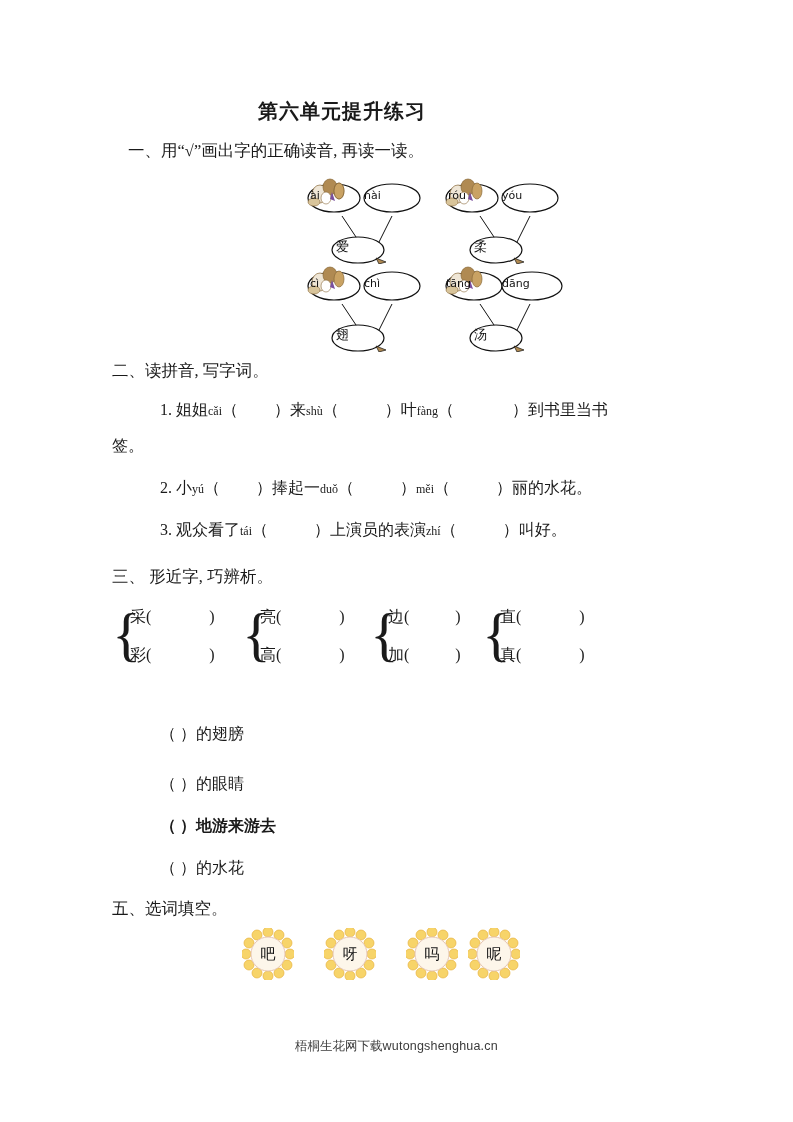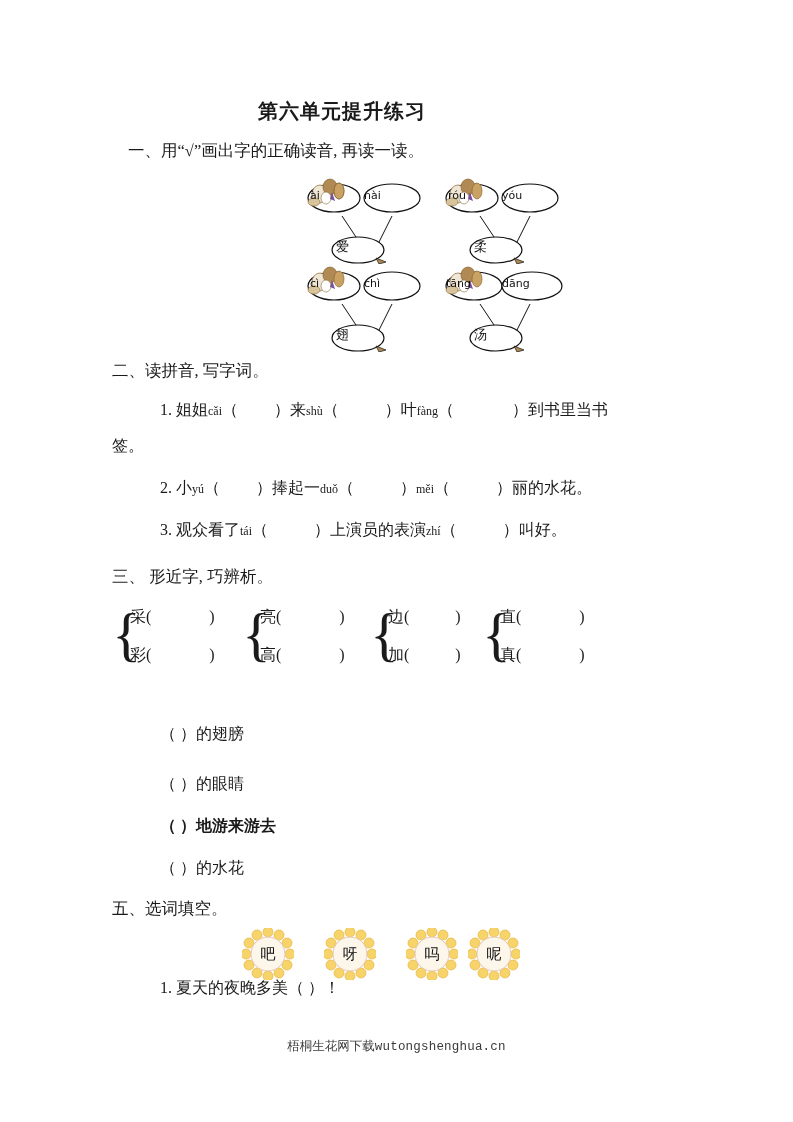--- a/index.html
+++ b/index.html
@@ -162,21 +162,21 @@
   .footer {
     position: absolute;
     top: 1038px;
     left: 0;
     width: 793px;
     text-align: center;
     color: #3a3a3a;
     font-size: 12.5px;
   }
   .footer .cn {
-    font-family: Liberation Mono, monospace;
+    font-family: Liberation Sans, sans-serif;
     font-size: 12.5px;
     letter-spacing: 0.2px;
   }
 </style>
 </head>
 <body>
 
 <div class="page">
 
   <div class="doc-title">第六单元提升练习</div>
@@ -417,19 +417,18 @@
           <circle cx="4" cy="26" r="5" fill="#f7d469" stroke="#e8b33f" stroke-width="0.7"></circle>
           <circle cx="7" cy="15" r="5" fill="#f7d469" stroke="#e8b33f" stroke-width="0.7"></circle>
           <circle cx="15" cy="7" r="5" fill="#f7d469" stroke="#e8b33f" stroke-width="0.7"></circle>
         </g>
         <circle cx="26" cy="26" r="17" fill="#fdf6ea" stroke="#e6c6b4" stroke-width="1"></circle>
       </svg>
       <div class="flower-label">呢</div>
     </div>
   </div>
 
-  <div class="body-line indent" style="top:978px;">1. 夏天的夜晚多美（      ）！</div>
 
   <div class="footer">
     <span>梧桐生花网下载</span><span class="cn">wutongshenghua.cn</span>
   </div>
 
 </div>
 
 </body></html>

